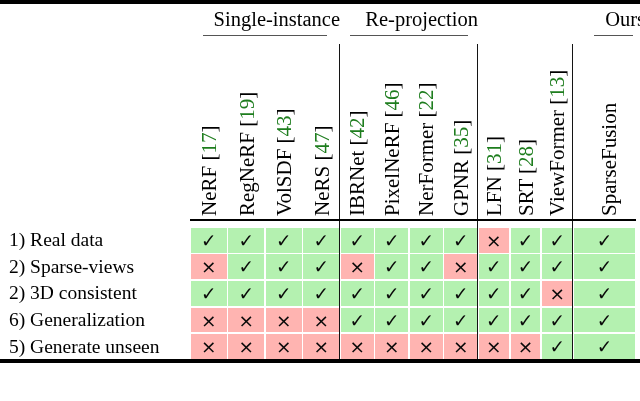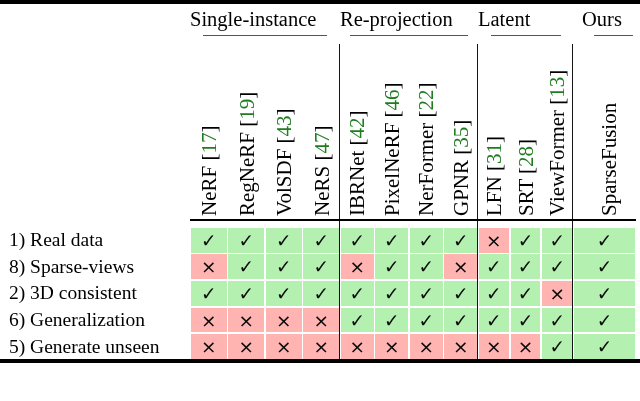--- a/index.html
+++ b/index.html
@@ -10,21 +10,21 @@
     background: #ffffff;
     overflow: hidden;
     font-family: "Liberation Serif", "DejaVu Serif", serif;
     color: #000;
   }
   .rule { position: absolute; background: #000; }
   .rule-top    { left: 0; top: 0;     width: 640px; height: 4px; }
   .rule-mid    { left: 190px; top: 219px; width: 446px; height: 2px; }
   .rule-bottom { left: 0; top: 359px; width: 640px; height: 4px; }
 
-  .group { position: absolute; top: 6px; text-align: left; }
+  .group { position: absolute; top: 6px; text-align: right; }
   .group-label { font-size: 20.5px; line-height: 26px; white-space: nowrap; }
   .group-underline { height: 1.3px; background: #555; margin: 3px auto 0; }
 
   .col-label {
     position: absolute;
     top: 194px;
     width: 173px;
     height: 22px;
     line-height: 22px;
     transform-origin: 0 100%;
@@ -82,24 +82,20 @@
   <div class="rule rule-top"></div>
 
   <div class="group" style="left:190px;width:150px">
     <div class="group-label">Single-instance</div>
     <div class="group-underline" style="width:124px"></div>
   </div>
   <div class="group" style="left:340px;width:138px">
     <div class="group-label">Re-projection</div>
     <div class="group-underline" style="width:118px"></div>
   </div>
-  <div class="group" style="left:478px;width:95px">
-    <div class="group-label">Latent</div>
-    <div class="group-underline" style="width:70px"></div>
-  </div>
   <div class="group" style="left:582px;width:63px">
     <div class="group-label">Ours</div>
     <div class="group-underline" style="width:39px"></div>
   </div>
 
   <div class="col-label" style="left:220px"><span>NeRF</span><span class="cite-wrap"><span class="cite">17</span></span></div>
   <div class="col-label" style="left:257.5px"><span>RegNeRF</span><span class="cite-wrap"><span class="cite">19</span></span></div>
   <div class="col-label" style="left:295px"><span>VolSDF</span><span class="cite-wrap"><span class="cite">43</span></span></div>
   <div class="col-label" style="left:332.5px"><span>NeRS</span><span class="cite-wrap"><span class="cite">47</span></span></div>
   <div class="col-label" style="left:368px"><span>IBRNet</span><span class="cite-wrap"><span class="cite">42</span></span></div>
@@ -125,21 +121,21 @@
     <div class="mark ok">✓</div>
     <div class="mark ok">✓</div>
     <div class="mark ok">✓</div>
     <div class="mark ok">✓</div>
     <div class="mark ok">✓</div>
     <div class="mark bad">×</div>
     <div class="mark ok">✓</div>
     <div class="mark ok">✓</div>
     <div class="mark ok">✓</div>
 
-    <div class="row-label">8) Sparse-views</div>
+    <div class="row-label">2) Sparse-views</div>
     <div class="mark bad">×</div>
     <div class="mark ok">✓</div>
     <div class="mark ok">✓</div>
     <div class="mark ok">✓</div>
     <div class="mark bad">×</div>
     <div class="mark ok">✓</div>
     <div class="mark ok">✓</div>
     <div class="mark bad">×</div>
     <div class="mark ok">✓</div>
     <div class="mark ok">✓</div>

